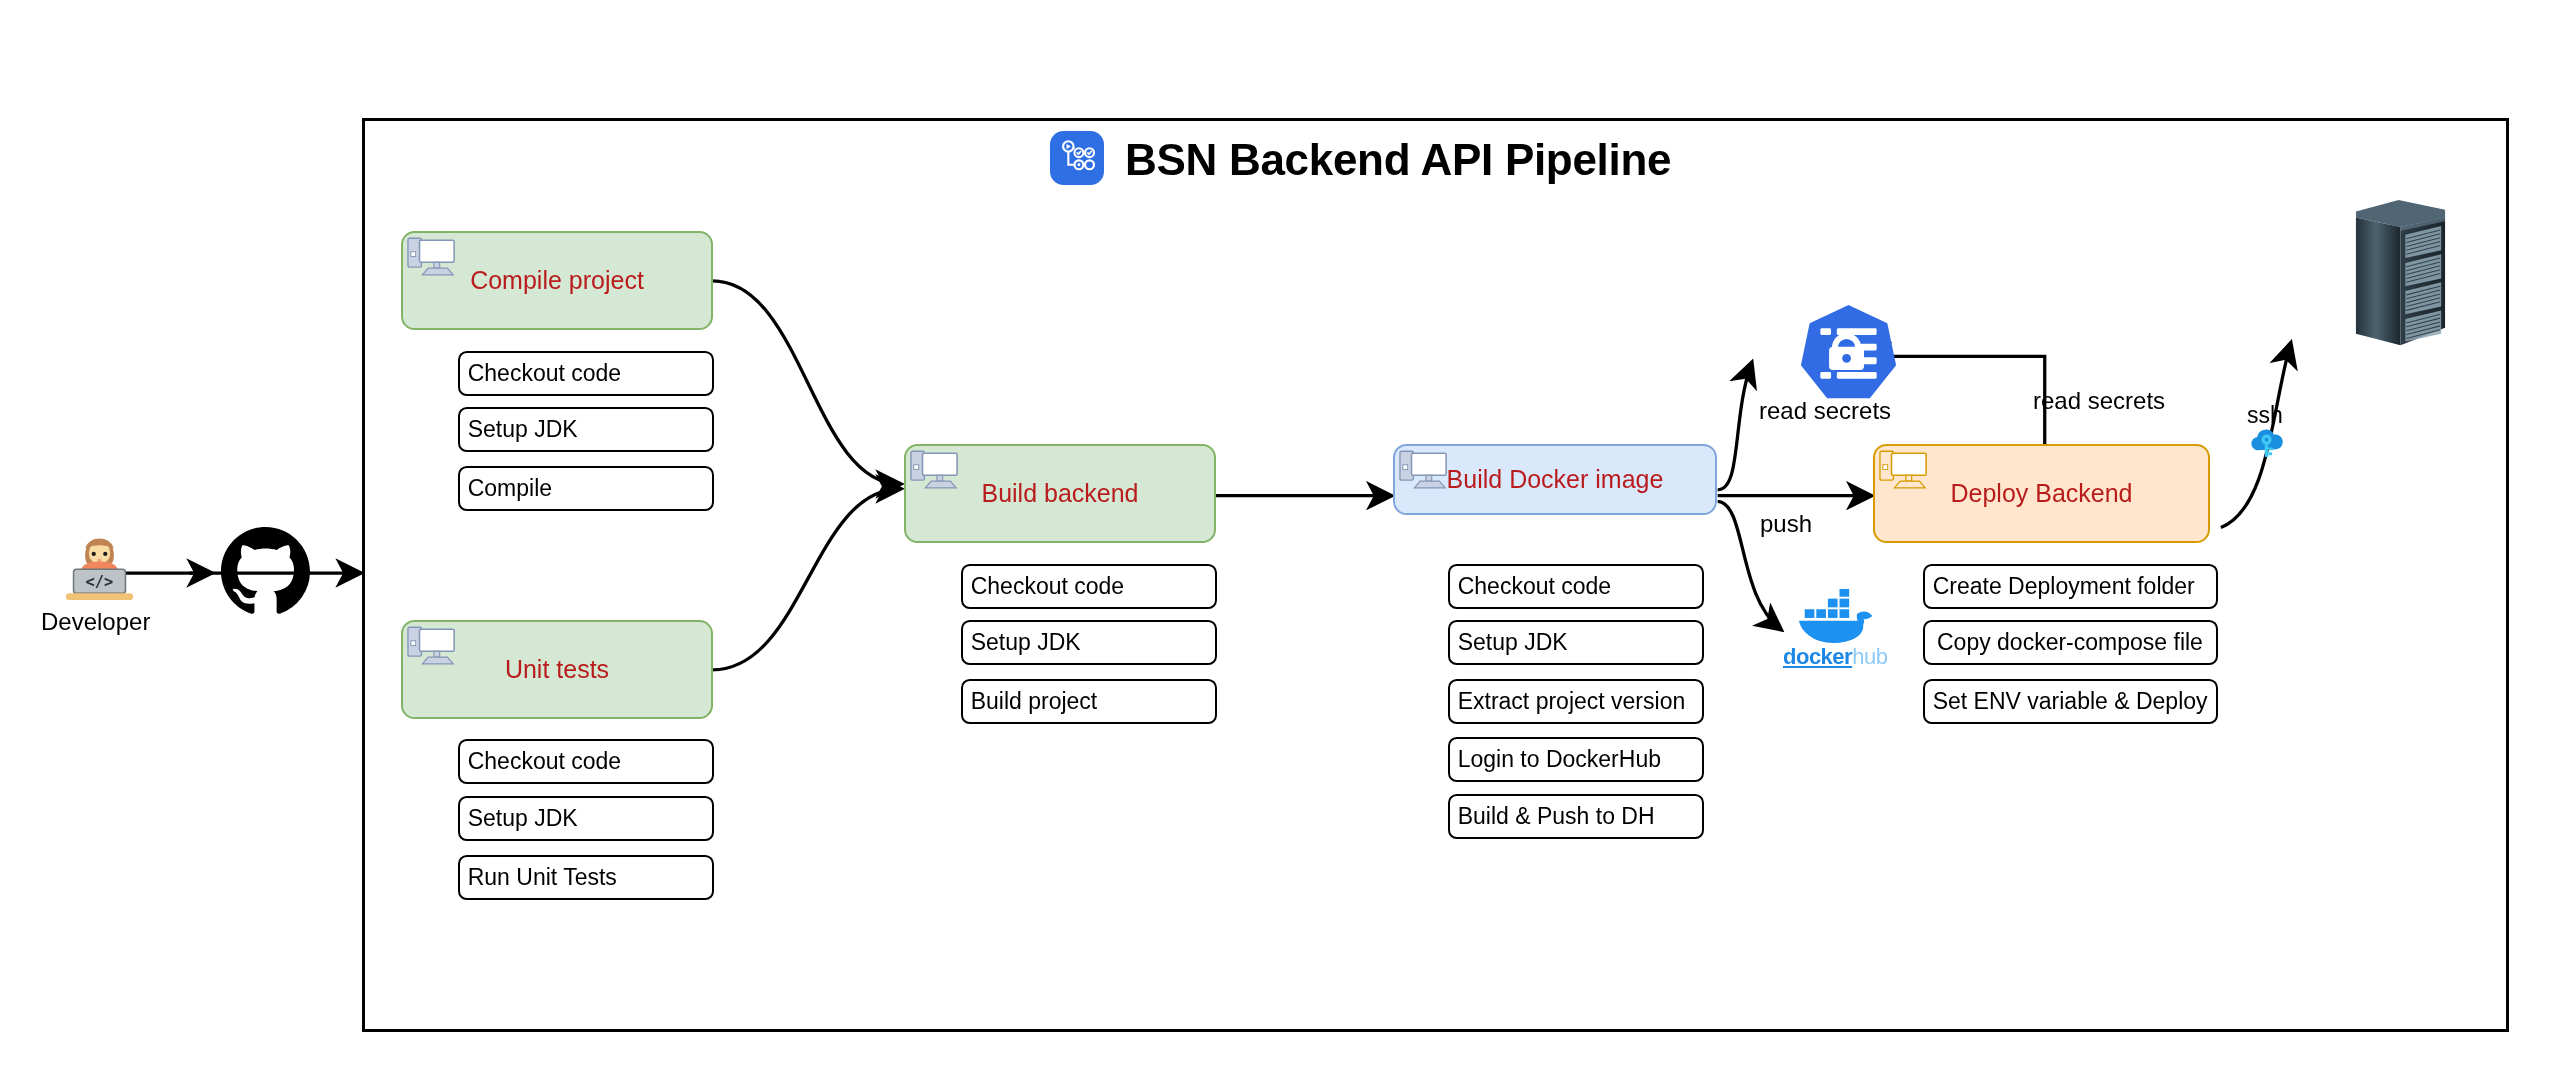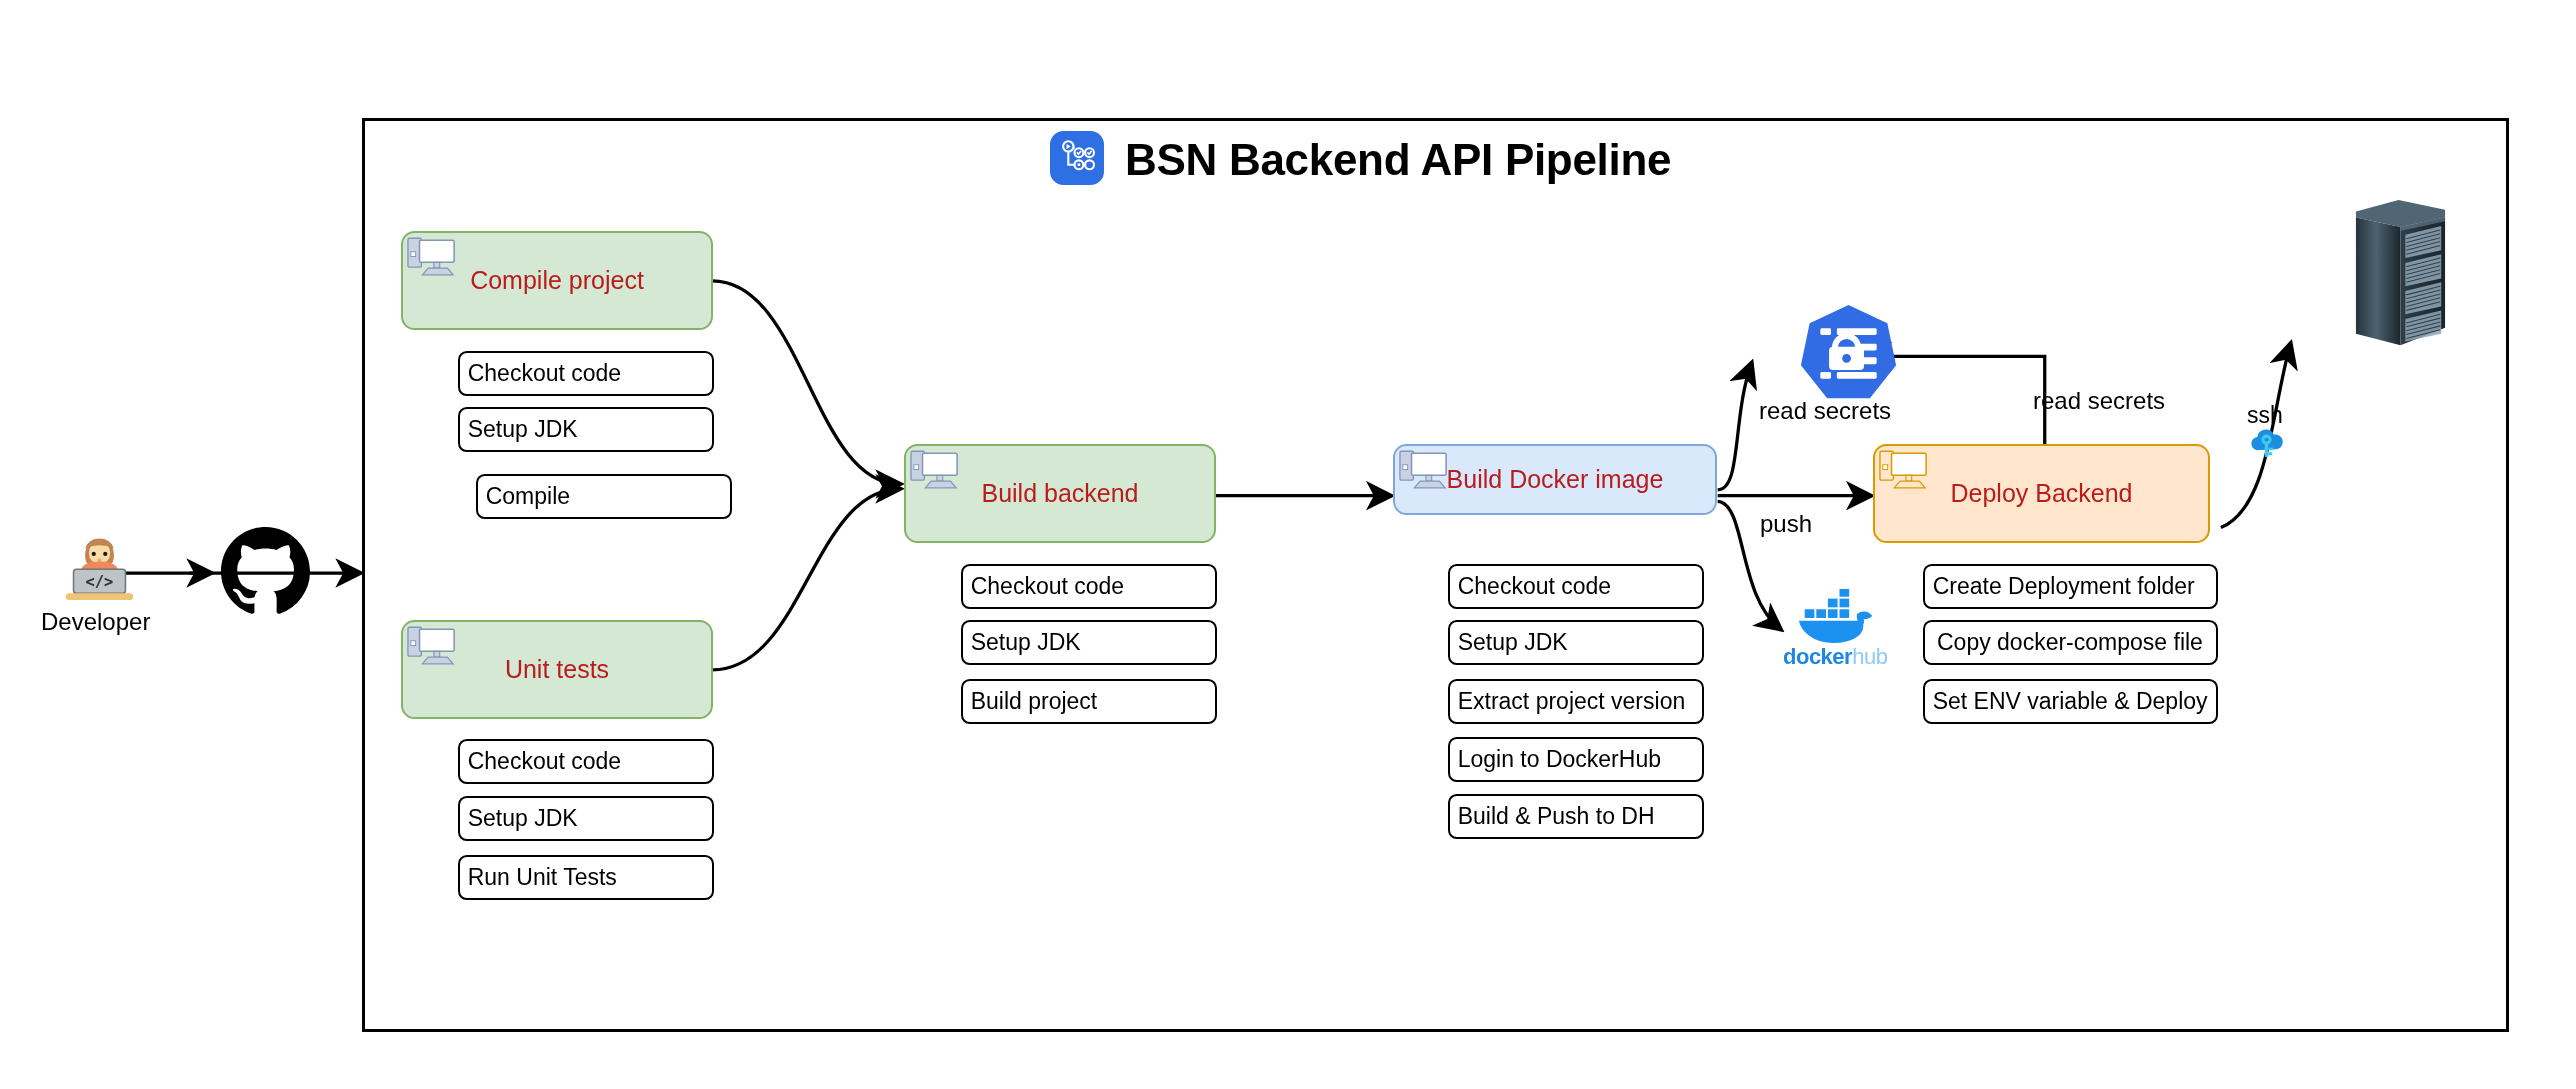--- a/index.html
+++ b/index.html
@@ -27,21 +27,21 @@
   
   .step{box-sizing:border-box;position:absolute;height:45px;border:2.9px solid #000;border-radius:8.7px;
         background:#fff;display:flex;align-items:center;padding-left:7.7px;}
   .step span{font-size:23px;color:#000;white-space:nowrap;line-height:1;}
 
   
   .tlabel{font-size:24px;color:#000;white-space:nowrap;position:absolute;}
 
   svg.overlay{position:absolute;left:0;top:0;width:2576px;height:1090px;pointer-events:none;}
   .dockerhub-word{position:absolute;font-size:22px;letter-spacing:-0.5px;white-space:nowrap;}
-  .dh-d{color:#1d87e4;font-weight:600;}
+  .dh-d{color:#1d87e4;font-weight:600;text-decoration:underline;}
   .dh-h{color:#8dcbf5;font-weight:400;}
 </style>
 </head>
 <body>
 
 <div id="stage">
 
   <div class="abs" id="frame"></div>
 
   <div class="abs" id="title-wrap">
@@ -136,21 +136,21 @@
       </svg>
     </span>
     <span class="label">Compile project</span>
   </div>
   <div class="step" style="left:458px;top:351px;width:256px;">
     <span>Checkout code</span>
     </div>
   <div class="step" style="left:458px;top:407px;width:256px;">
     <span>Setup JDK</span>
     </div>
-  <div class="step" style="left:476px;top:466px;width:256px;margin-top:8px;">
+  <div class="step" style="left:458px;top:466px;width:256px;">
     <span>Compile</span>
     </div>
 
   <div class="node green" style="left:401px;top:620px;width:312px;height:99px;">
     <span class="pc-icon">
       <svg width="50" height="43" viewBox="0 0 52 44">
         <rect x="1" y="2" width="14" height="30" rx="1.5" fill="#c9d2e3" stroke="#8496b5" stroke-width="1.4"></rect>
         <rect x="4" y="16" width="5" height="5" fill="#fff" stroke="#8496b5" stroke-width="1"></rect>
         <rect x="13" y="4" width="36" height="23" rx="1.5" fill="#fff" stroke="#8496b5" stroke-width="1.6"></rect>
         <rect x="28" y="27" width="6" height="6" fill="#c9d2e3" stroke="#8496b5" stroke-width="1.2"></rect>

